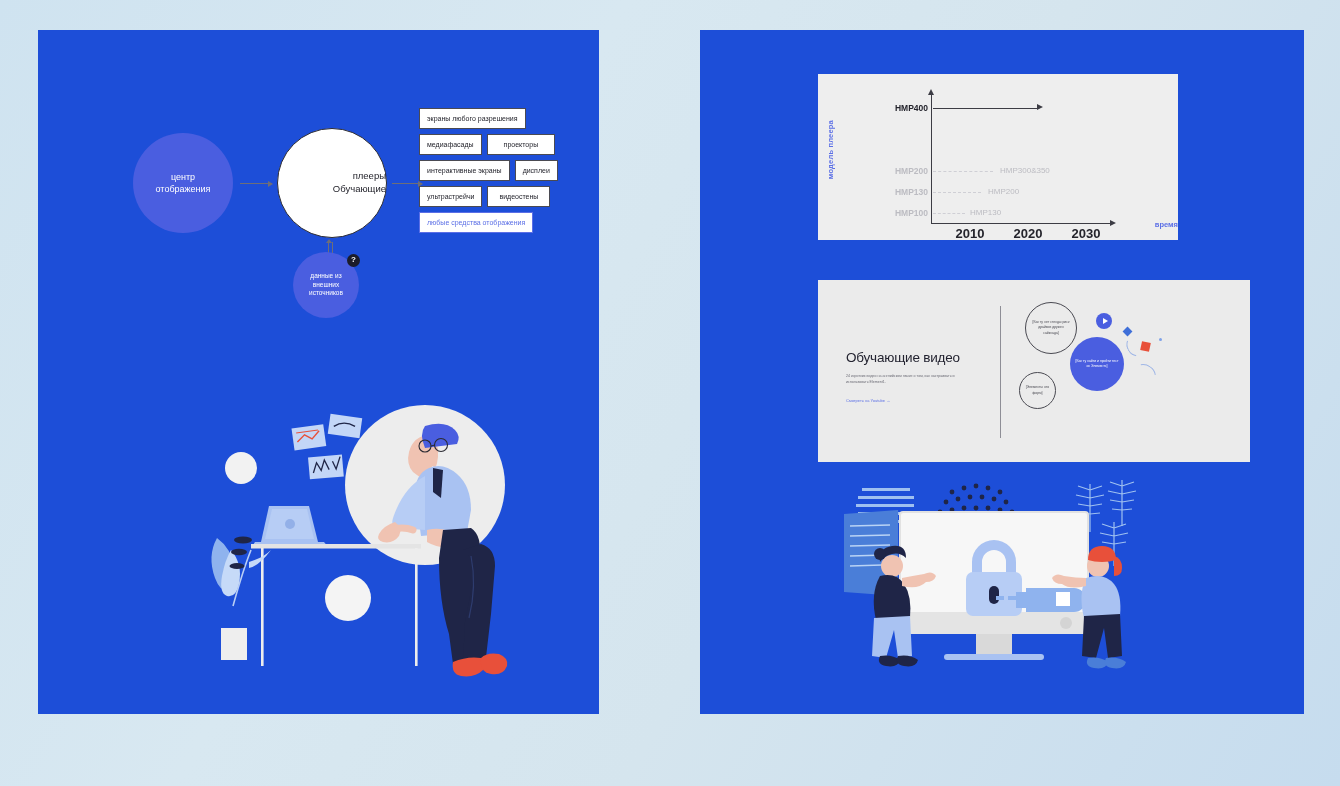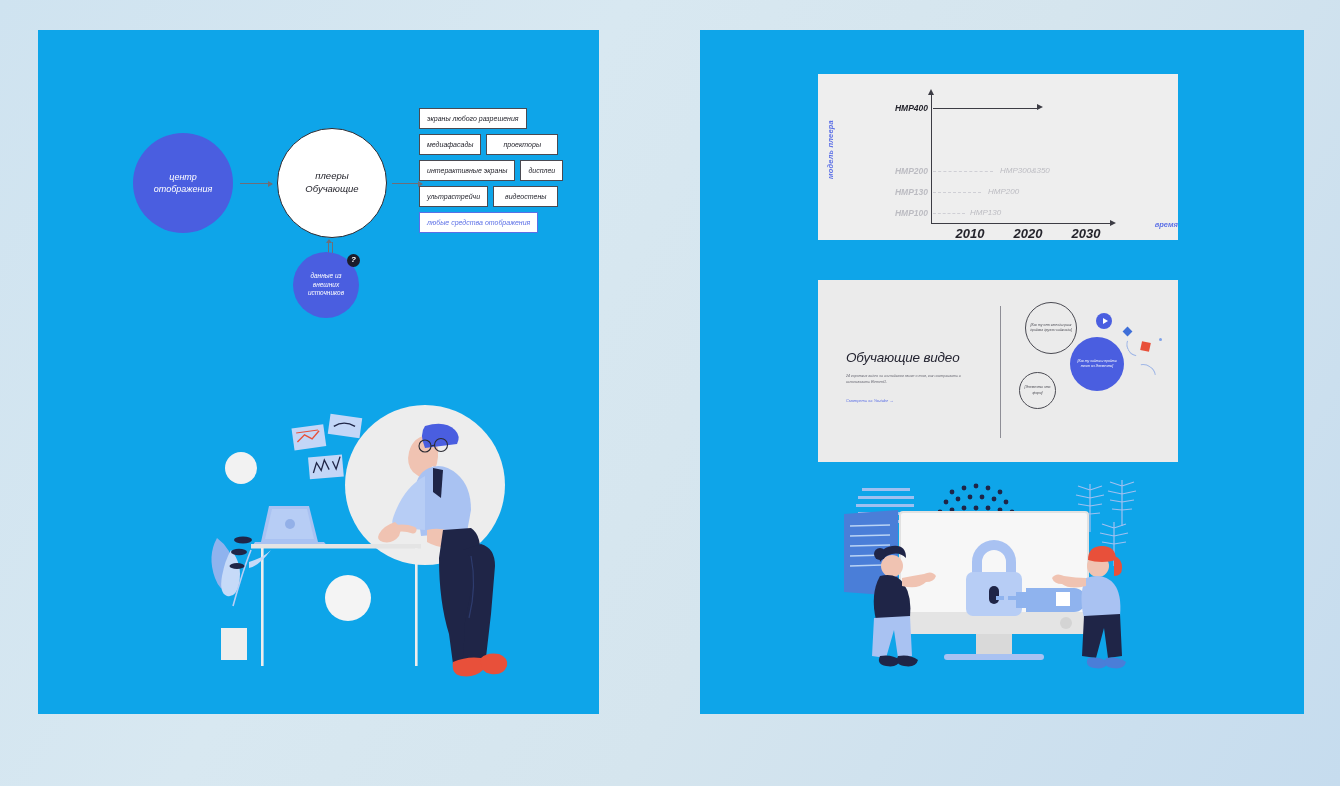--- a/index.html
+++ b/index.html
@@ -9,22 +9,21 @@
     overflow: hidden;
   }
   body {
     background: linear-gradient(120deg, #cfe3f0 0%, #d8e8f1 35%, #d5e5ee 60%, #c6dcee 100%);
     position: relative;
   }
 
   
   .slide {
     position: absolute;
-    background: #0ea5e9;
-    font-style: italic;
+    background: #1d4ed8;
   }
   #slide-left  { left: 38px;  top: 30px; width: 561px; height: 684px; }
   #slide-right { left: 700px; top: 30px; width: 604px; height: 684px; }
 
   
   #arch-diagram { position: absolute; left: 0; top: 0; width: 604px; height: 300px; }
 
   .circle-blue {
     position: absolute;
     border-radius: 50%;
@@ -51,21 +50,21 @@
     font-size: 8px; font-weight: bold;
     display: flex; align-items: center; justify-content: center;
   }
   #node-players {
     position: absolute;
     left: 239px; top: 98px; width: 110px; height: 110px;
     border-radius: 50%;
     border: 1.1px solid #2b2b33;
     background: #fff;
     display: flex; flex-direction: column;
-    align-items: center; justify-content: center;
+    align-items: flex-end; justify-content: center;
     text-align: center;
     font-size: 9.5px; color: #24242c; line-height: 1.35;
   }
 
   .arrow-h {
     position: absolute;
     height: 1px; background: #6e6e78;
   }
   .arrow-h::after {
     content: ''; position: absolute; right: -1px; top: -2.5px;
@@ -174,21 +173,21 @@
 
   .x-tick {
     position: absolute; top: 152px;
     font-size: 13px; color: #24242c; font-weight: bold;
     transform: translateX(-50%);
   }
 
   
   #card-videos {
     position: absolute; left: 118px; top: 250px;
-    width: 360px; height: 182px;
+    width: 432px; height: 182px;
     background: #ebebeb;
     overflow: hidden;
   }
   #videos-heading {
     position: absolute; left: 28px; top: 70px;
     font-size: 13.5px; color: #232330; letter-spacing: -.2px;
     white-space: nowrap;
   }
   #videos-desc {
     position: absolute; left: 28px; top: 93px; width: 130px;

